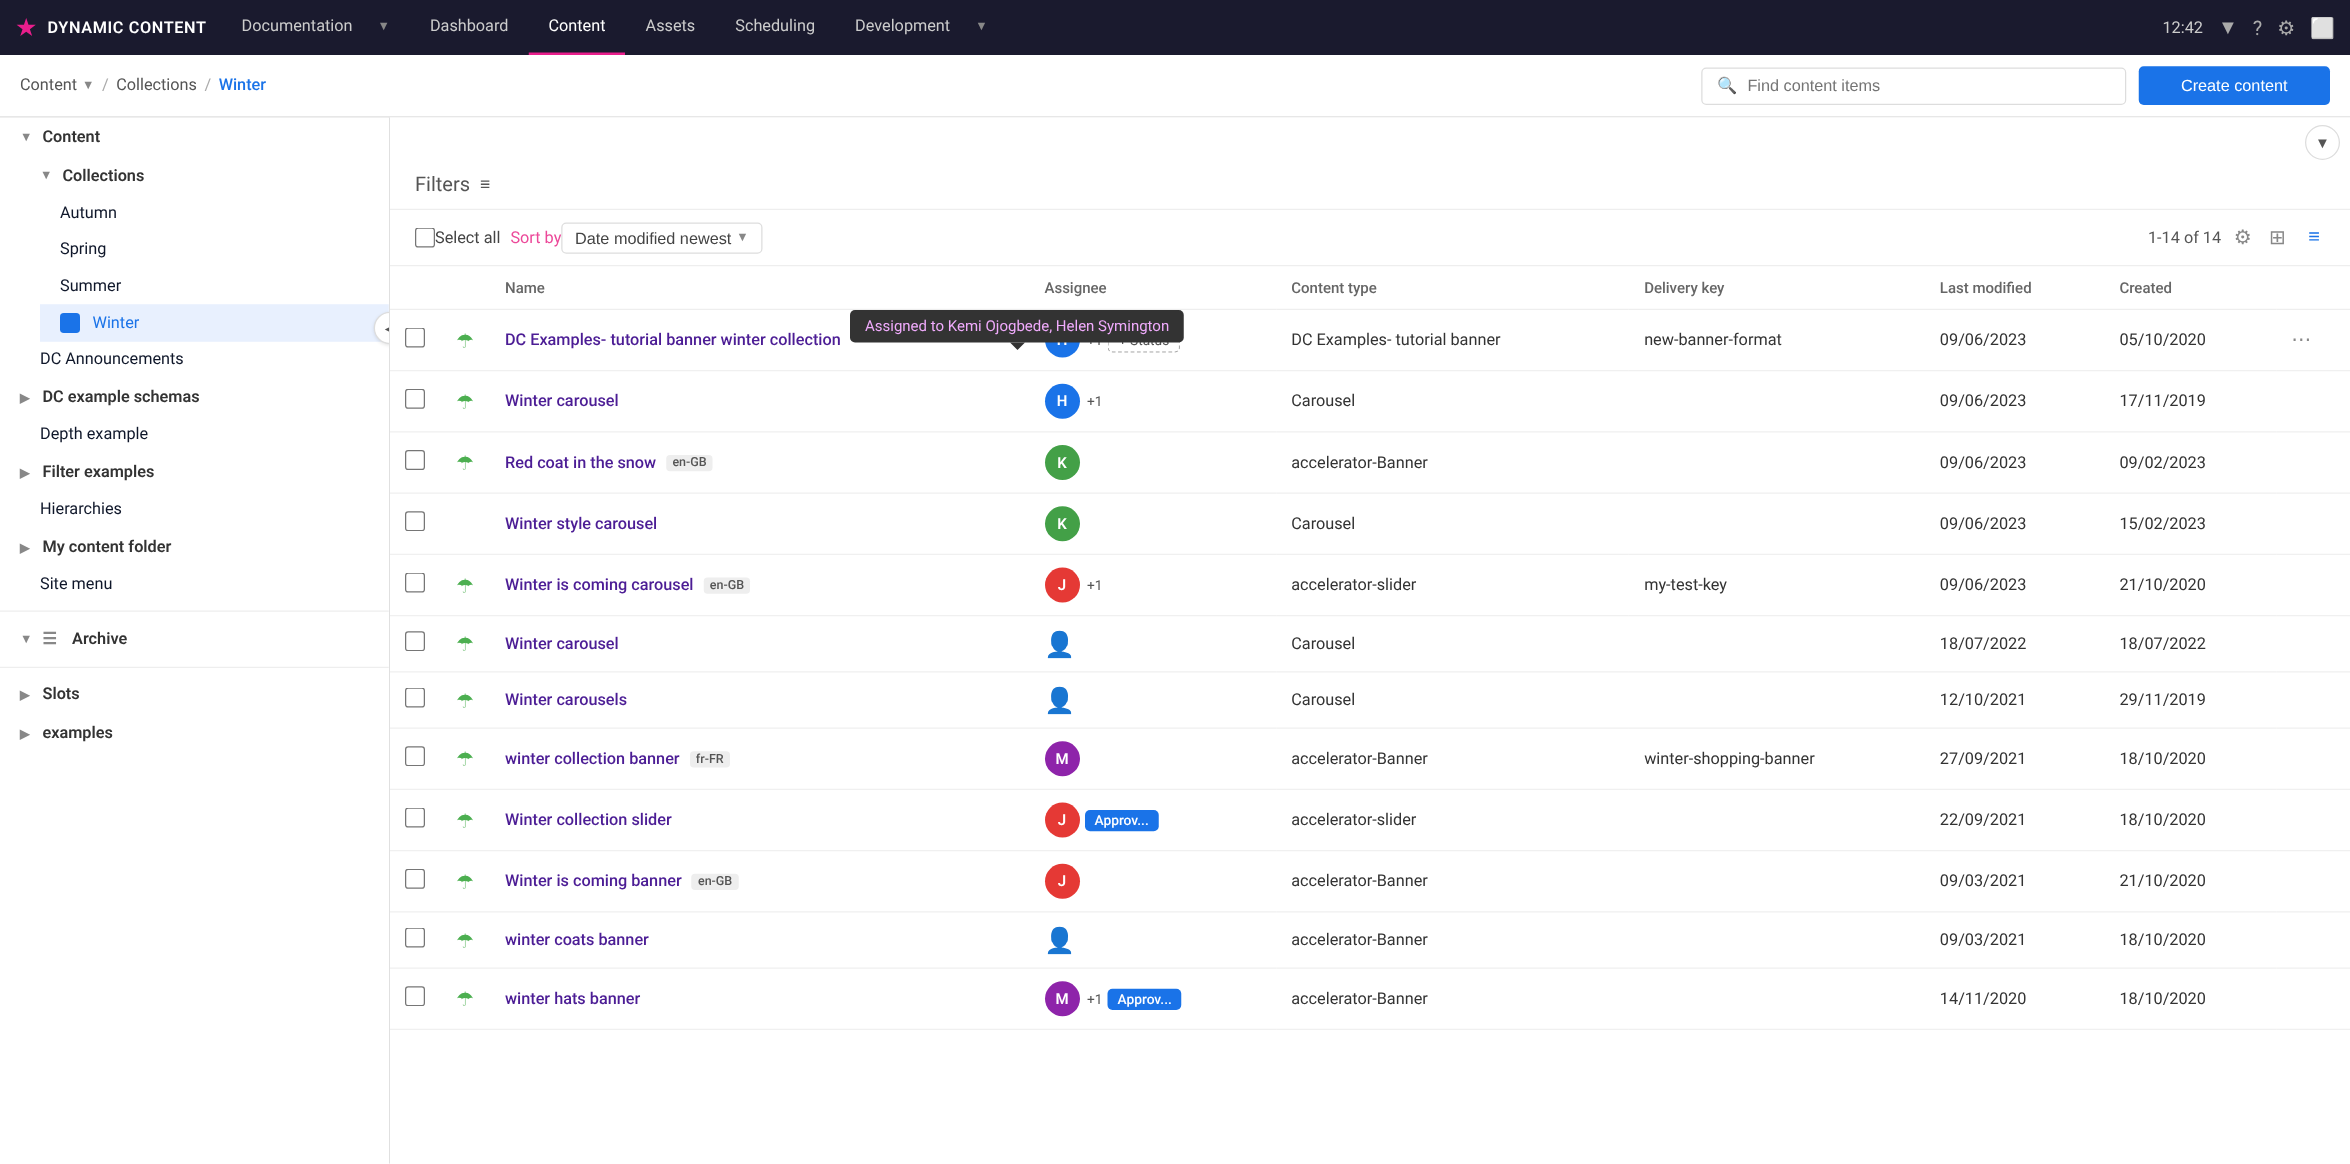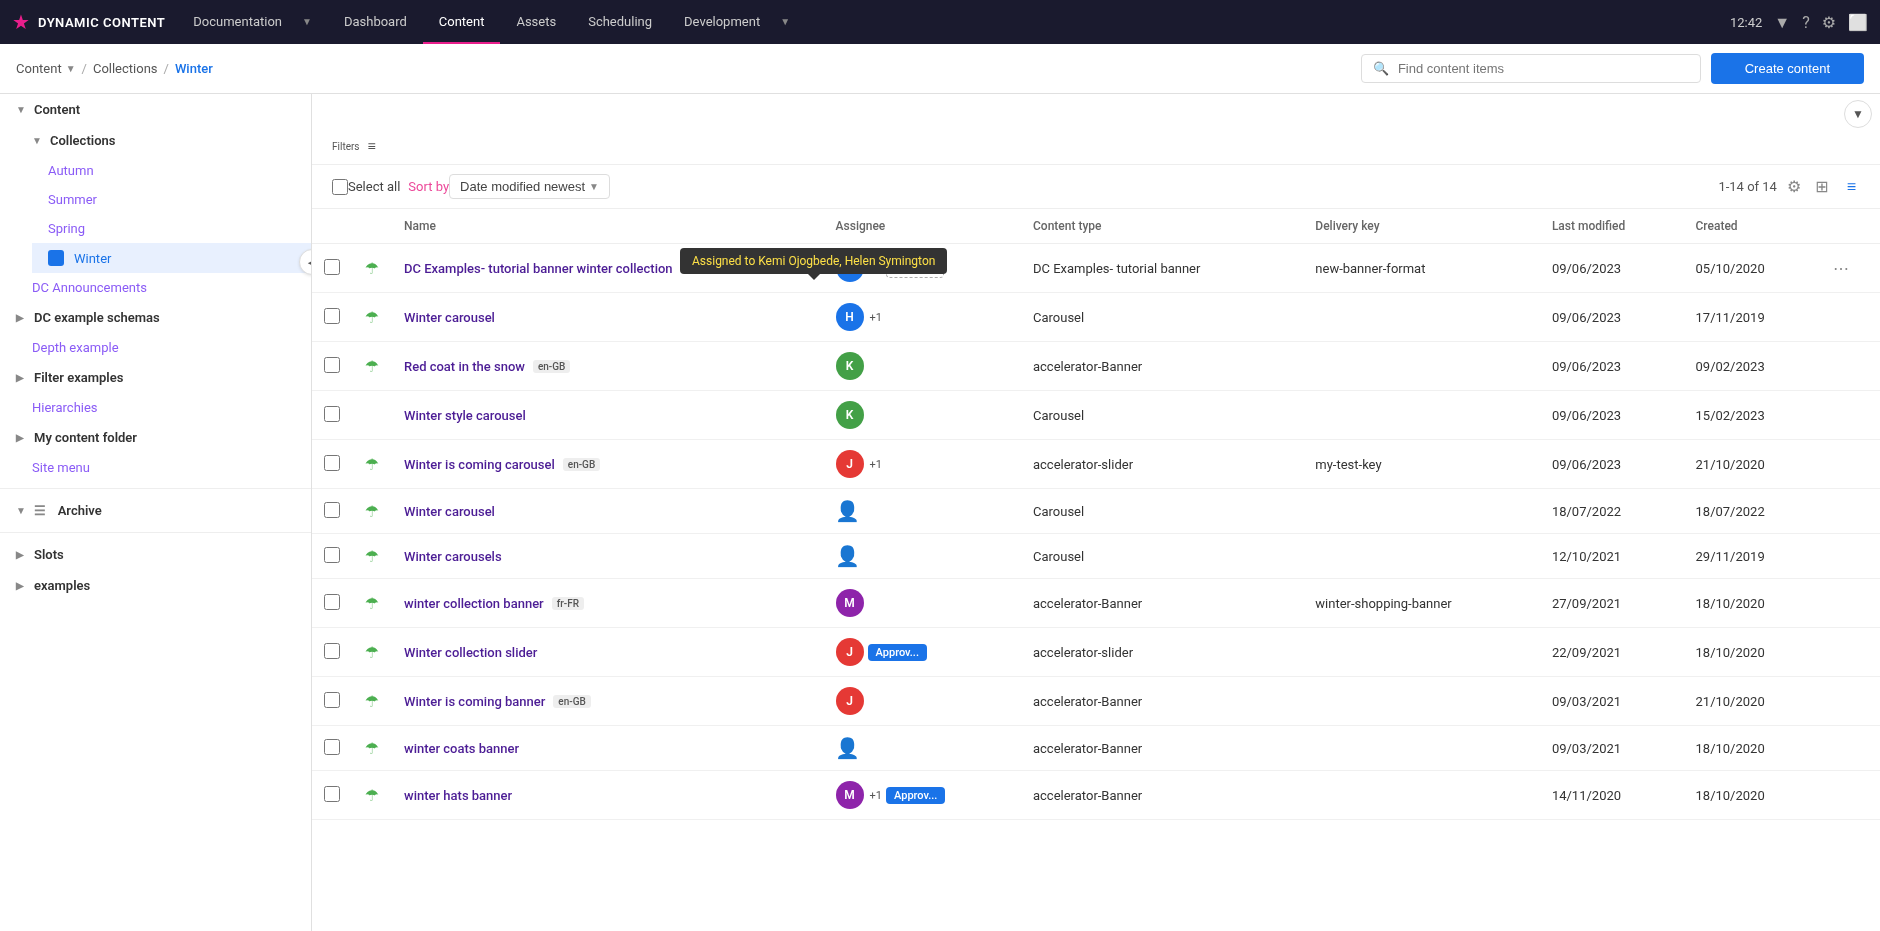--- a/index.html
+++ b/index.html
@@ -51,41 +51,41 @@
 
     
     .sidebar {
       width: 312px; min-width: 312px; border-right: 1px solid #e0e0e0;
       overflow-y: auto; background: #fff; position: relative;
     }
     .sidebar-header { padding: 14px 16px; font-size: 12px; color: #777; font-weight: 500; text-transform: uppercase; letter-spacing: 0.5px; border-bottom: 1px solid #eee; }
 
     .tree-item {
       display: flex; align-items: center; gap: 6px; padding: 7px 16px;
-      cursor: pointer; font-size: 13px; color: #8b5cf6;
+      cursor: pointer; font-size: 13px; color: #0f172a;
     }
     .tree-item.active { background: #e8f0fe; color: #1a73e8; }
     .tree-item .item-label { flex: 1; }
     .tree-section-label {
       display: flex; align-items: center; gap: 6px; padding: 8px 16px;
       font-size: 13px; font-weight: 600; color: #333; cursor: pointer;
     }
     .tree-section-label .expand-icon { font-size: 10px; color: #888; width: 12px; }
 
     .sidebar-divider { border-top: 1px solid #eee; margin: 6px 0; }
 
     
     .content-area { flex: 1; overflow-y: auto; background: #fff; }
 
     
     .filters-bar {
       display: flex; align-items: center; padding: 10px 20px; gap: 8px;
       border-bottom: 1px solid #eee;
     }
-    .filter-label { font-size: 10px; color: #555; }
+    .filter-label { font-size: 16px; color: #555; }
     .filter-icon { color: #555; font-size: 14px; }
 
     
     .toolbar {
       display: flex; align-items: center; padding: 8px 20px; 
       border-bottom: 1px solid #eee; position: relative;
     }
     .checkbox-all { width: 16px; height: 16px; cursor: pointer; accent-color: #1a73e8; }
     .select-all-label { font-size: 13px; color: #444; cursor: pointer; }
     .sort-label { font-size: 13px; color: #ec4899; margin-left: 8px; }
@@ -140,21 +140,21 @@
     }
     .assignee-cell { display: flex; align-items: center; gap: 4px; }
     .more-btn { background: none; border: none; cursor: pointer; color: #888; font-size: 16px; }
     .th-checkbox { width: 40px; }
     .th-icon { width: 40px; }
     .td-check { width: 40px; text-align: center; }
     .td-icon { width: 40px; text-align: center; }
 
     
     .tooltip-box {
-      position: absolute; background: #333; color: #fde047; font-size: 12px;
+      position: absolute; background: #333; color: #f0abfc; font-size: 12px;
       padding: 6px 12px; border-radius: 4px; white-space: nowrap; z-index: 100;
       top: 248px; left: 680px; pointer-events: none;
     }
     .tooltip-arrow {
       position: absolute; bottom: -6px; left: 50%; transform: translateX(-50%);
       width: 0; height: 0;
       border-left: 6px solid transparent; border-right: 6px solid transparent;
       border-top: 6px solid #333;
     }
 
@@ -248,24 +248,24 @@
       <div class="tree-section-label">
         <span class="expand-icon">▼</span>
         <span>Collections</span>
       </div>
 
       <div style="padding-left:16px;">
         <div class="tree-item">
           <span class="item-label">Autumn</span>
         </div>
         <div class="tree-item">
-          <span class="item-label">Summer</span>
+          <span class="item-label">Spring</span>
         </div>
         <div class="tree-item">
-          <span class="item-label">Spring</span>
+          <span class="item-label">Summer</span>
         </div>
         <div class="tree-item active">
           <span style="color:#1a73e8;width:16px;height:16px;display:inline-block;background:#1a73e8;border-radius:3px;margin-right:4px;"></span>
           <span class="item-label">Winter</span>
         </div>
       </div>
 
       <div class="tree-item">
         <span class="item-label">DC Announcements</span>
       </div>

